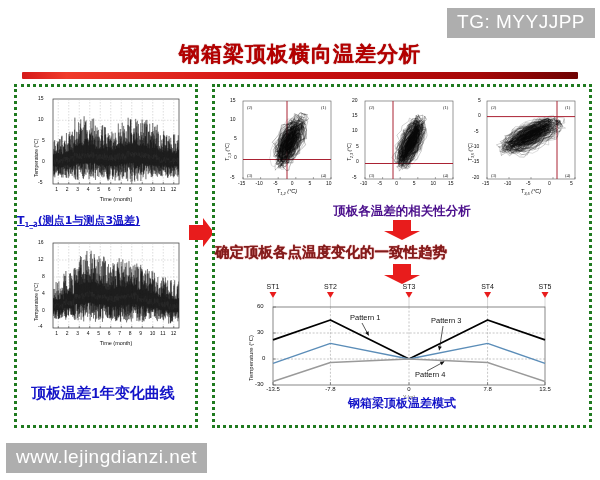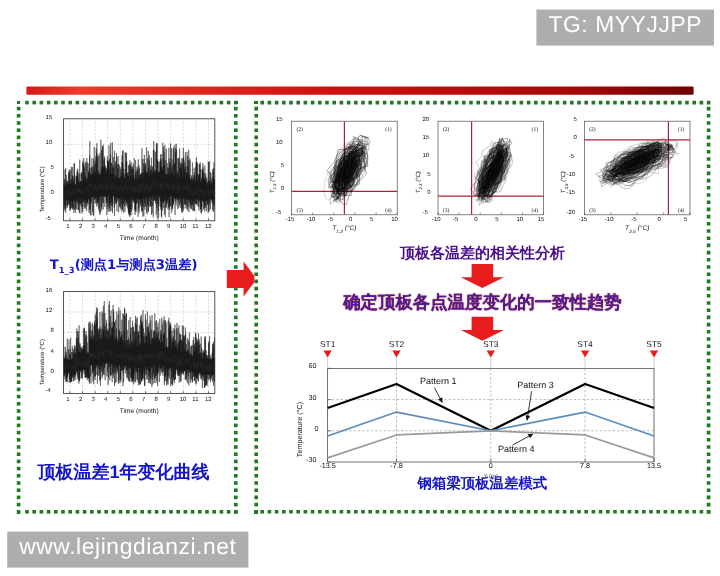--- a/index.html
+++ b/index.html
@@ -45,21 +45,21 @@
   .plotwrap{position:absolute;}
   .cap-blue{
     position:absolute;text-align:center;color:#1414c8;font-weight:bold;
     font-family:"DejaVu Sans","Liberation Sans",sans-serif;
   }
   .cap-purple{
     position:absolute;text-align:center;color:#4b0f8c;font-weight:bold;
     font-family:"DejaVu Sans","Liberation Sans",sans-serif;
   }
   .cap-red{
-    position:absolute;text-align:center;color:#4c1d95;font-weight:bold;
+    position:absolute;text-align:left;color:#7f1d1d;font-weight:bold;
     font-family:"DejaVu Sans","Liberation Sans",sans-serif;
     text-shadow:0 0 1px #b00000;
   }
 
   .axis-label-y{
     position:absolute;font-size:5px;color:#111;
     transform:rotate(-90deg);transform-origin:left top;white-space:nowrap;
   }
   .axis-label-x{position:absolute;font-size:5.5px;color:#111;white-space:nowrap;text-align:center;}
   .tick{position:absolute;font-size:5px;color:#111;white-space:nowrap;}
@@ -69,20 +69,21 @@
   .nosel{user-select:none;}
 </style>
 </head>
 <body>
 
 <div class="slide">
 
   <div class="wm wm-tg nosel">TG: MYYJJPP</div>
   <div class="wm wm-url nosel">www.lejingdianzi.net</div>
 
+  <div class="title nosel">钢箱梁顶板横向温差分析</div>
   <div class="title-rule"></div>
 
   <div class="dotted" id="panel-left">
 
     <div class="plotwrap" style="left:4px;top:4px;width:168px;height:122px;">
       <svg width="168" height="122" viewBox="0 0 168 122">
         <defs>
           <clipPath id="clipA">
               <rect x="32" y="8" width="126" height="85"></rect>
             </clipPath>
@@ -145,21 +146,21 @@
           <span class="tick" style="left: 54.75px; top: 0px;">6</span>
           <span class="tick" style="left: 65.25px; top: 0px;">7</span>
           <span class="tick" style="left: 75.75px; top: 0px;">8</span>
           <span class="tick" style="left: 86.25px; top: 0px;">9</span>
           <span class="tick" style="left: 96.75px; top: 0px;">10</span>
           <span class="tick" style="left: 107.25px; top: 0px;">11</span>
           <span class="tick" style="left: 117.75px; top: 0px;">12</span>
         </div>
     </div>
 
-    <div style="position:absolute;left:0;top:126px;width:172px;text-align:center;color:#1414c8;font-weight:bold;font-size:11px;font-family:'DejaVu Sans','Liberation Sans',sans-serif;">
+    <div style="position:absolute;left:0;top:126px;width:172px;text-align:left;color:#1414c8;font-weight:bold;font-size:11px;font-family:'DejaVu Sans','Liberation Sans',sans-serif;text-decoration:underline;">
       <span>T</span><sub style="font-size:7px;">1_3</sub><span>(测点1与测点3温差)</span>
     </div>
 
     <div class="plotwrap" style="left:4px;top:148px;width:168px;height:122px;">
       <svg width="168" height="122" viewBox="0 0 168 122">
         <defs>
           <clipPath id="clipB">
               <rect x="32" y="8" width="126" height="85"></rect>
             </clipPath>
         </defs>

